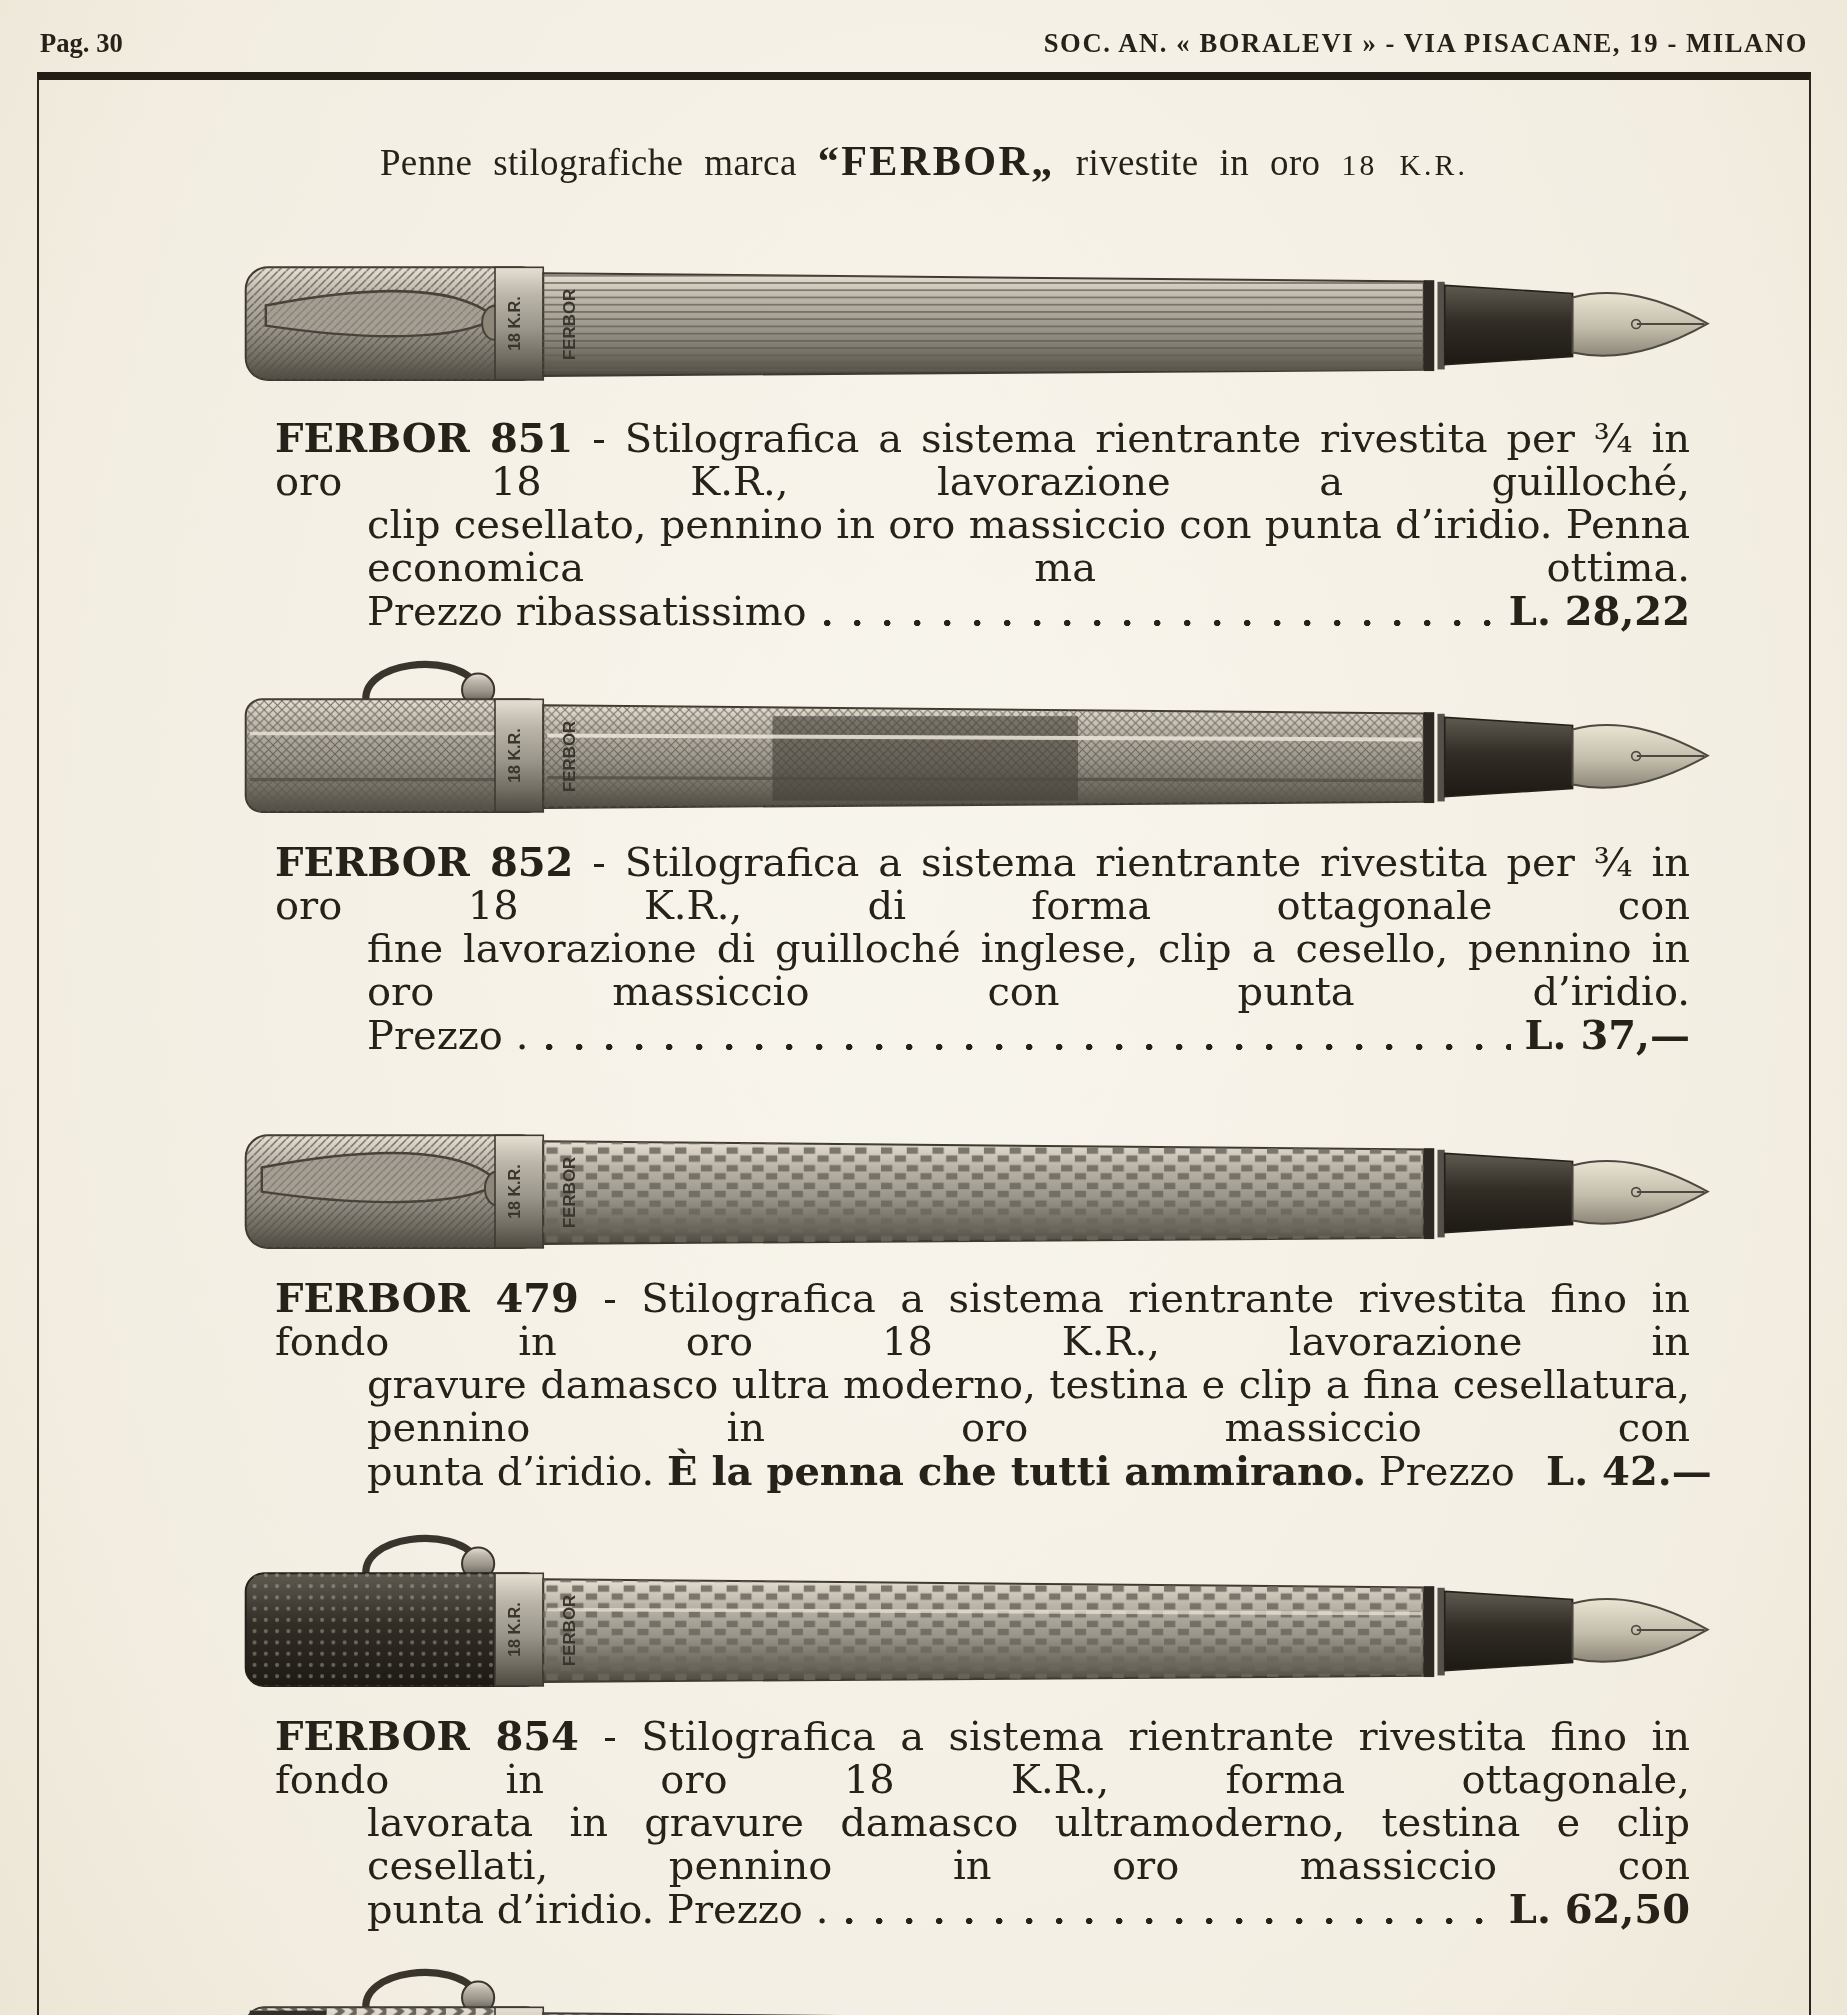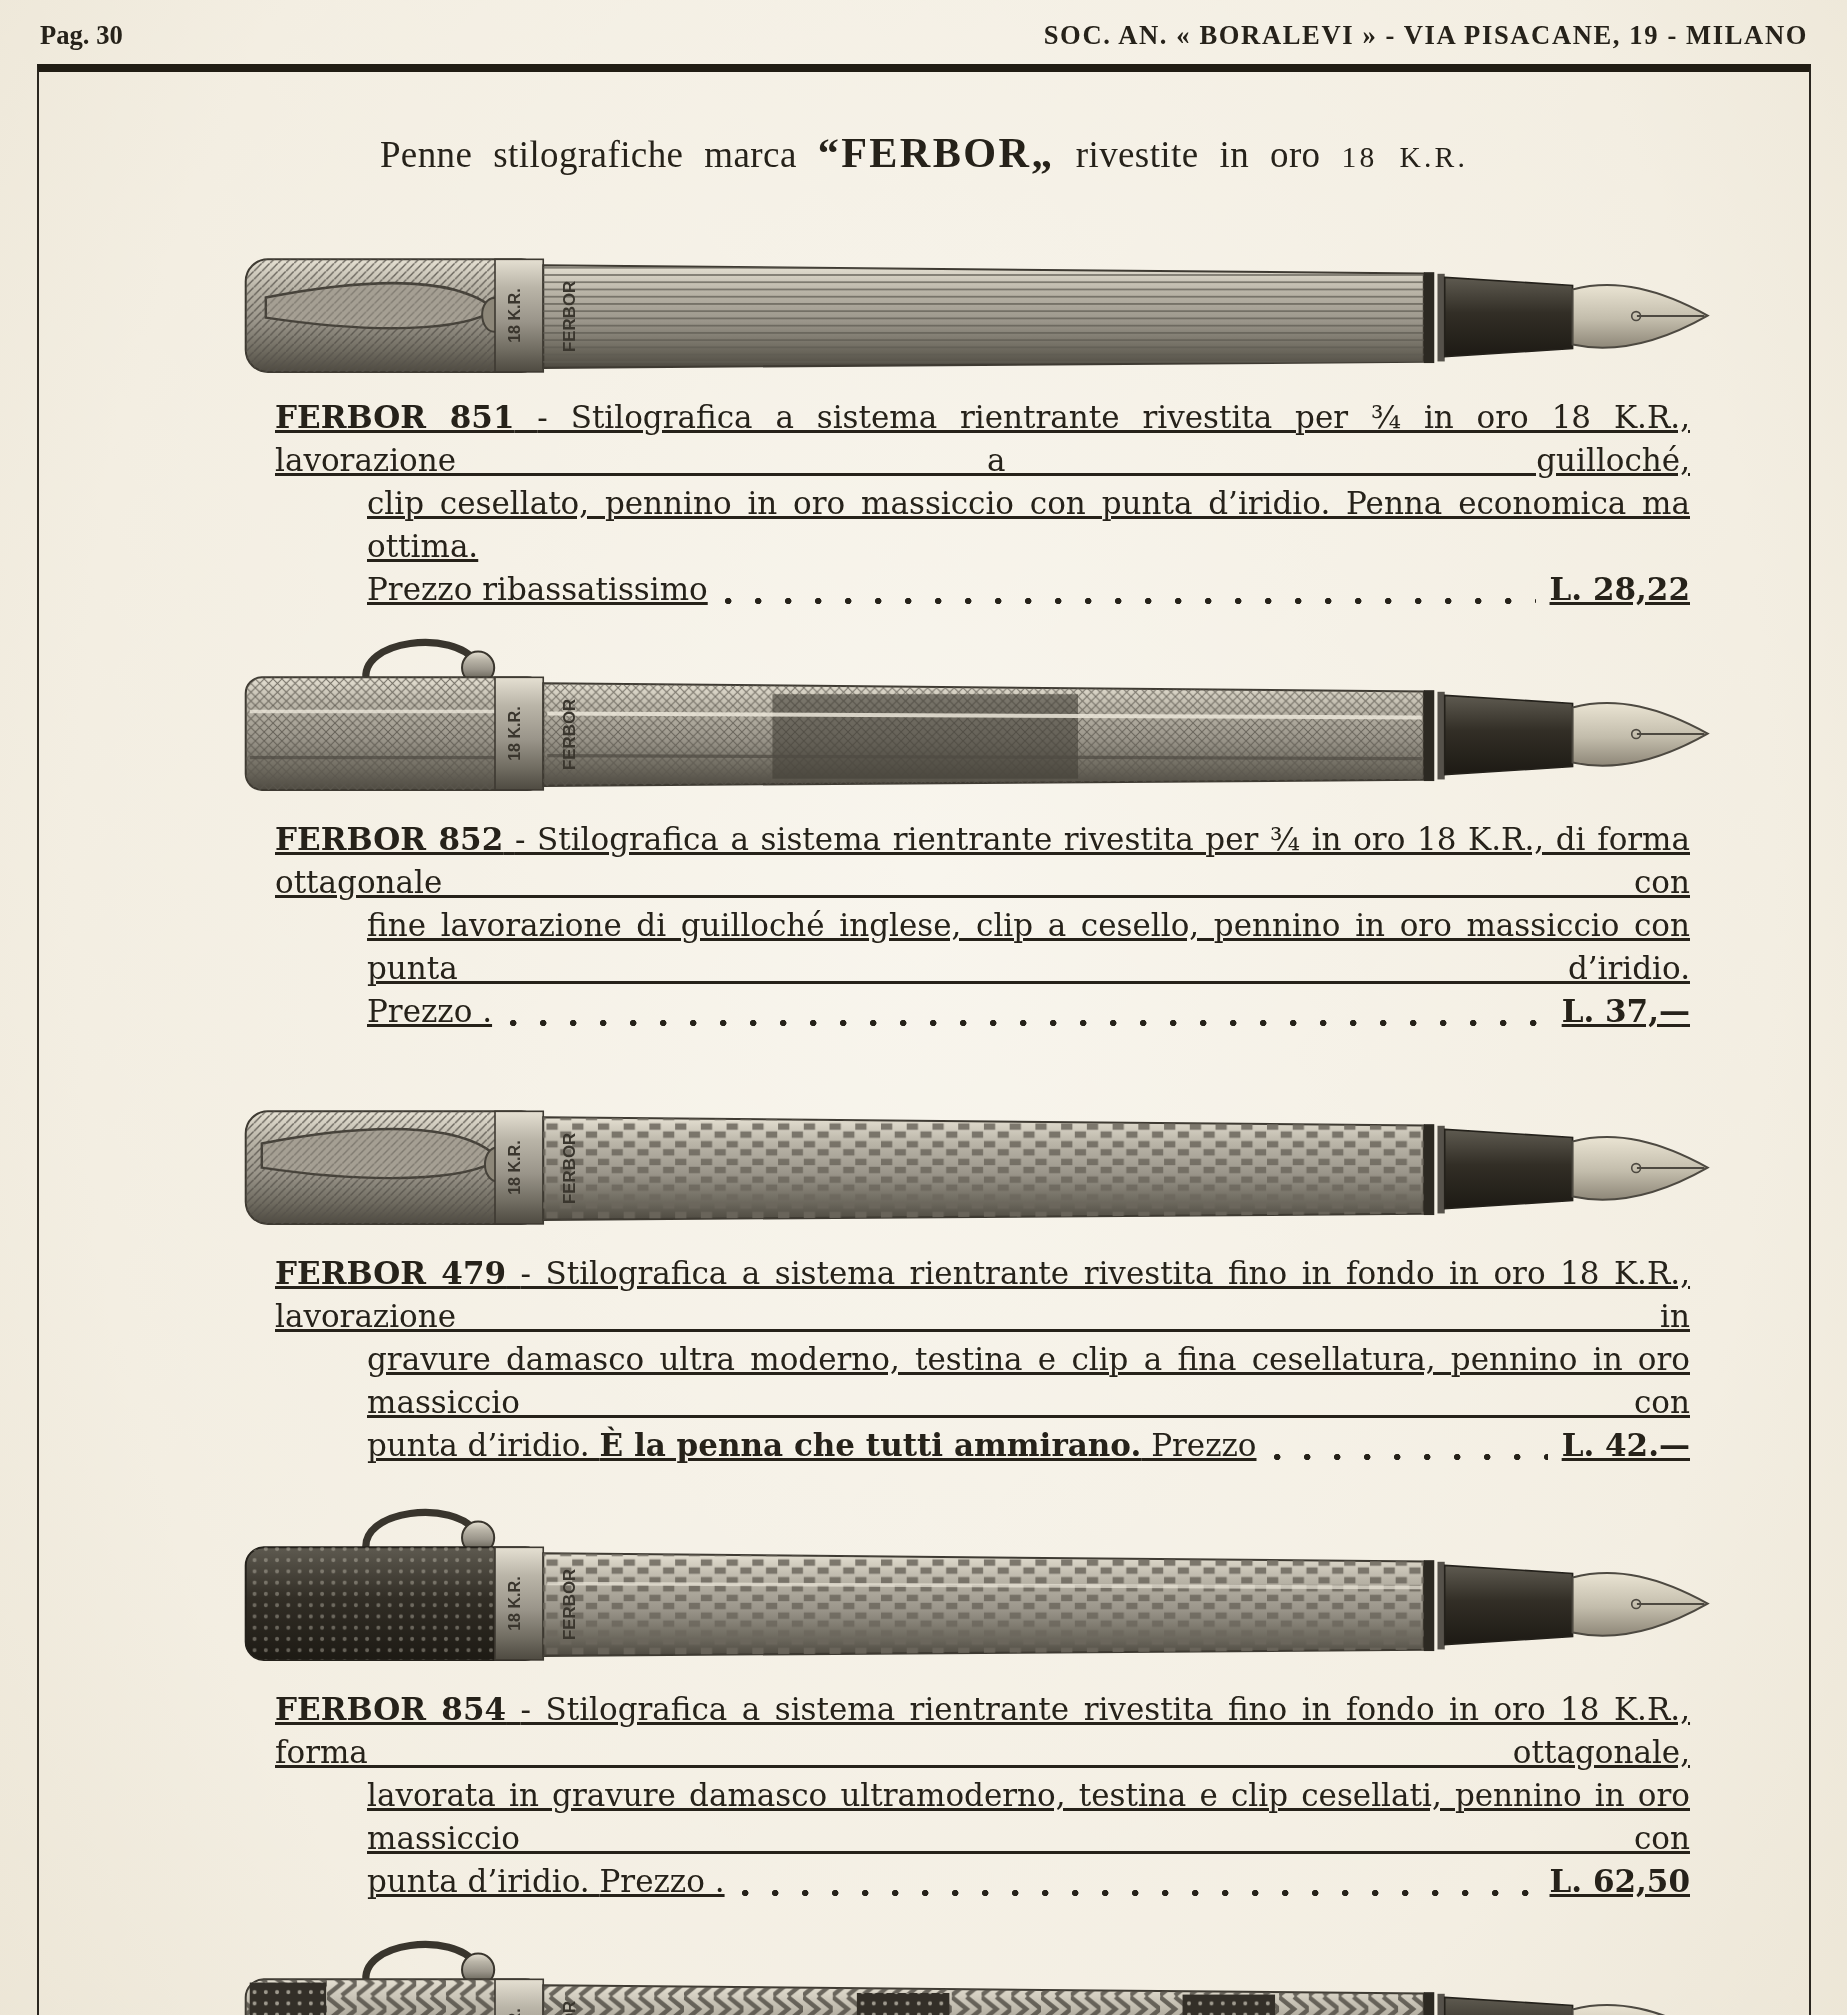--- a/index.html
+++ b/index.html
@@ -5,21 +5,21 @@
   html,body{margin:0;padding:0;}
   body{
     width:1848px;height:2334px;
     background:radial-gradient(ellipse at 50% 38%, #f8f5ed 0%, #f3eee2 65%, #eae3d2 100%);
     color:#26221a;
     font-family:"Liberation Serif", serif;
     overflow:hidden;
   }
   .header{
     display:flex;justify-content:space-between;align-items:baseline;
-    padding:20px 40px 0 40px;
+    padding:28px 40px 0 40px;
     font-weight:bold;font-size:26.6px;line-height:1.15;
   }
   .header-right{letter-spacing:1.6px;}
   .frame{
     box-sizing:border-box;
     margin:13.7px 37px 0 37px;
     height:2110px;
     border-top:8px solid #211d14;
     border-bottom:8.9px solid #211d14;
     border-left:2.8px solid #2b2720;
@@ -37,23 +37,23 @@
   .title .brand{font-size:1.14em;font-weight:bold;letter-spacing:2.4px;}
   .title .karat{font-size:0.8em;letter-spacing:3.2px;}
   .pen{display:block;width:1483px;height:193px;margin-left:157px;}
   .pen text{font-family:"Liberation Sans",sans-serif;font-weight:bold;fill:#3a362e;}
   .pen-1{margin-top:20px;}
   .pen-2{margin-top:6px;}
   .pen-3{margin-top:18px;}
   .pen-4{margin-top:20px;}
   .pen-5{margin-top:16px;}
   .product{
-    margin:4px 79px 0 196px;
+    margin:16px 79px 0 196px;
     font-family:"DejaVu Serif", serif;
-    font-size:31px;line-height:43px;text-decoration:underline;
+    font-size:40px;line-height:43px;
   }
   .product-852,.product-853,.product-854{margin-top:8px;}
   .pline{text-align:justify;text-align-last:justify;}
   .pline.cont{margin-left:92px;}
   .model{font-weight:bold;white-space:nowrap;}
   .priceline{display:flex;align-items:baseline;margin-left:92px;}
   .ptext{white-space:nowrap;}
   .pe{font-weight:bold;}
   .leader{
     flex:1;height:6.4px;align-self:flex-end;

